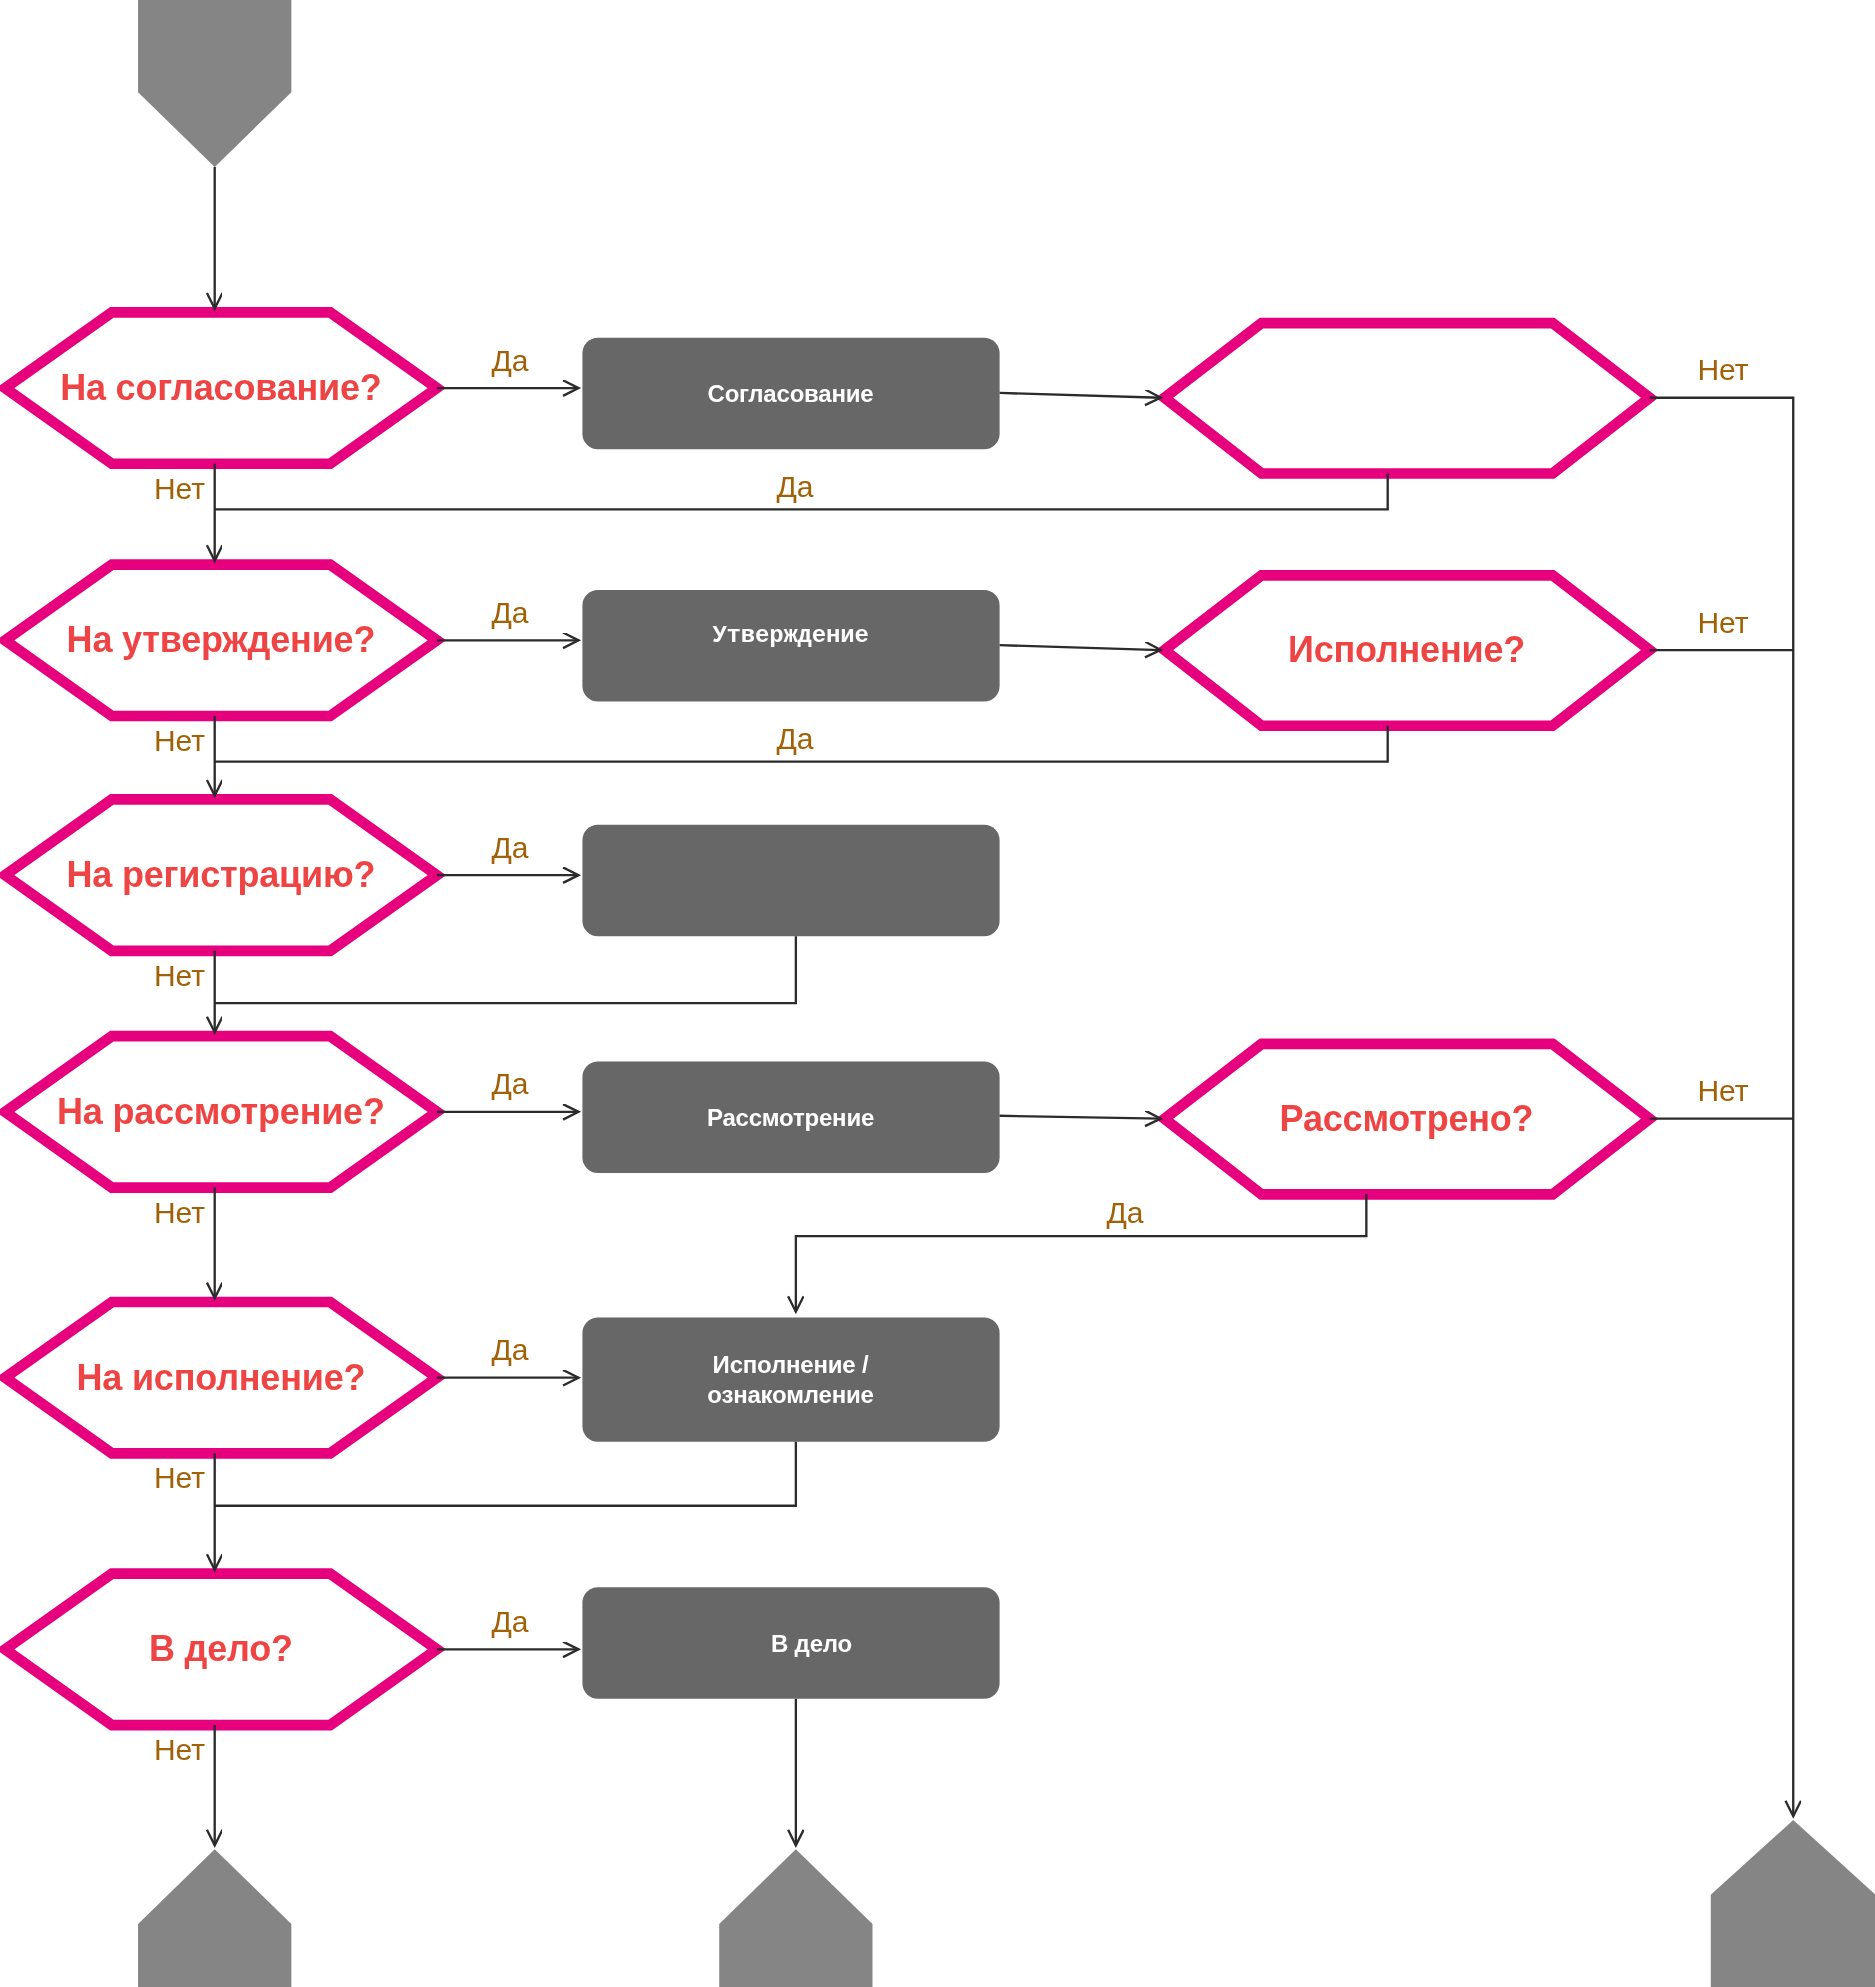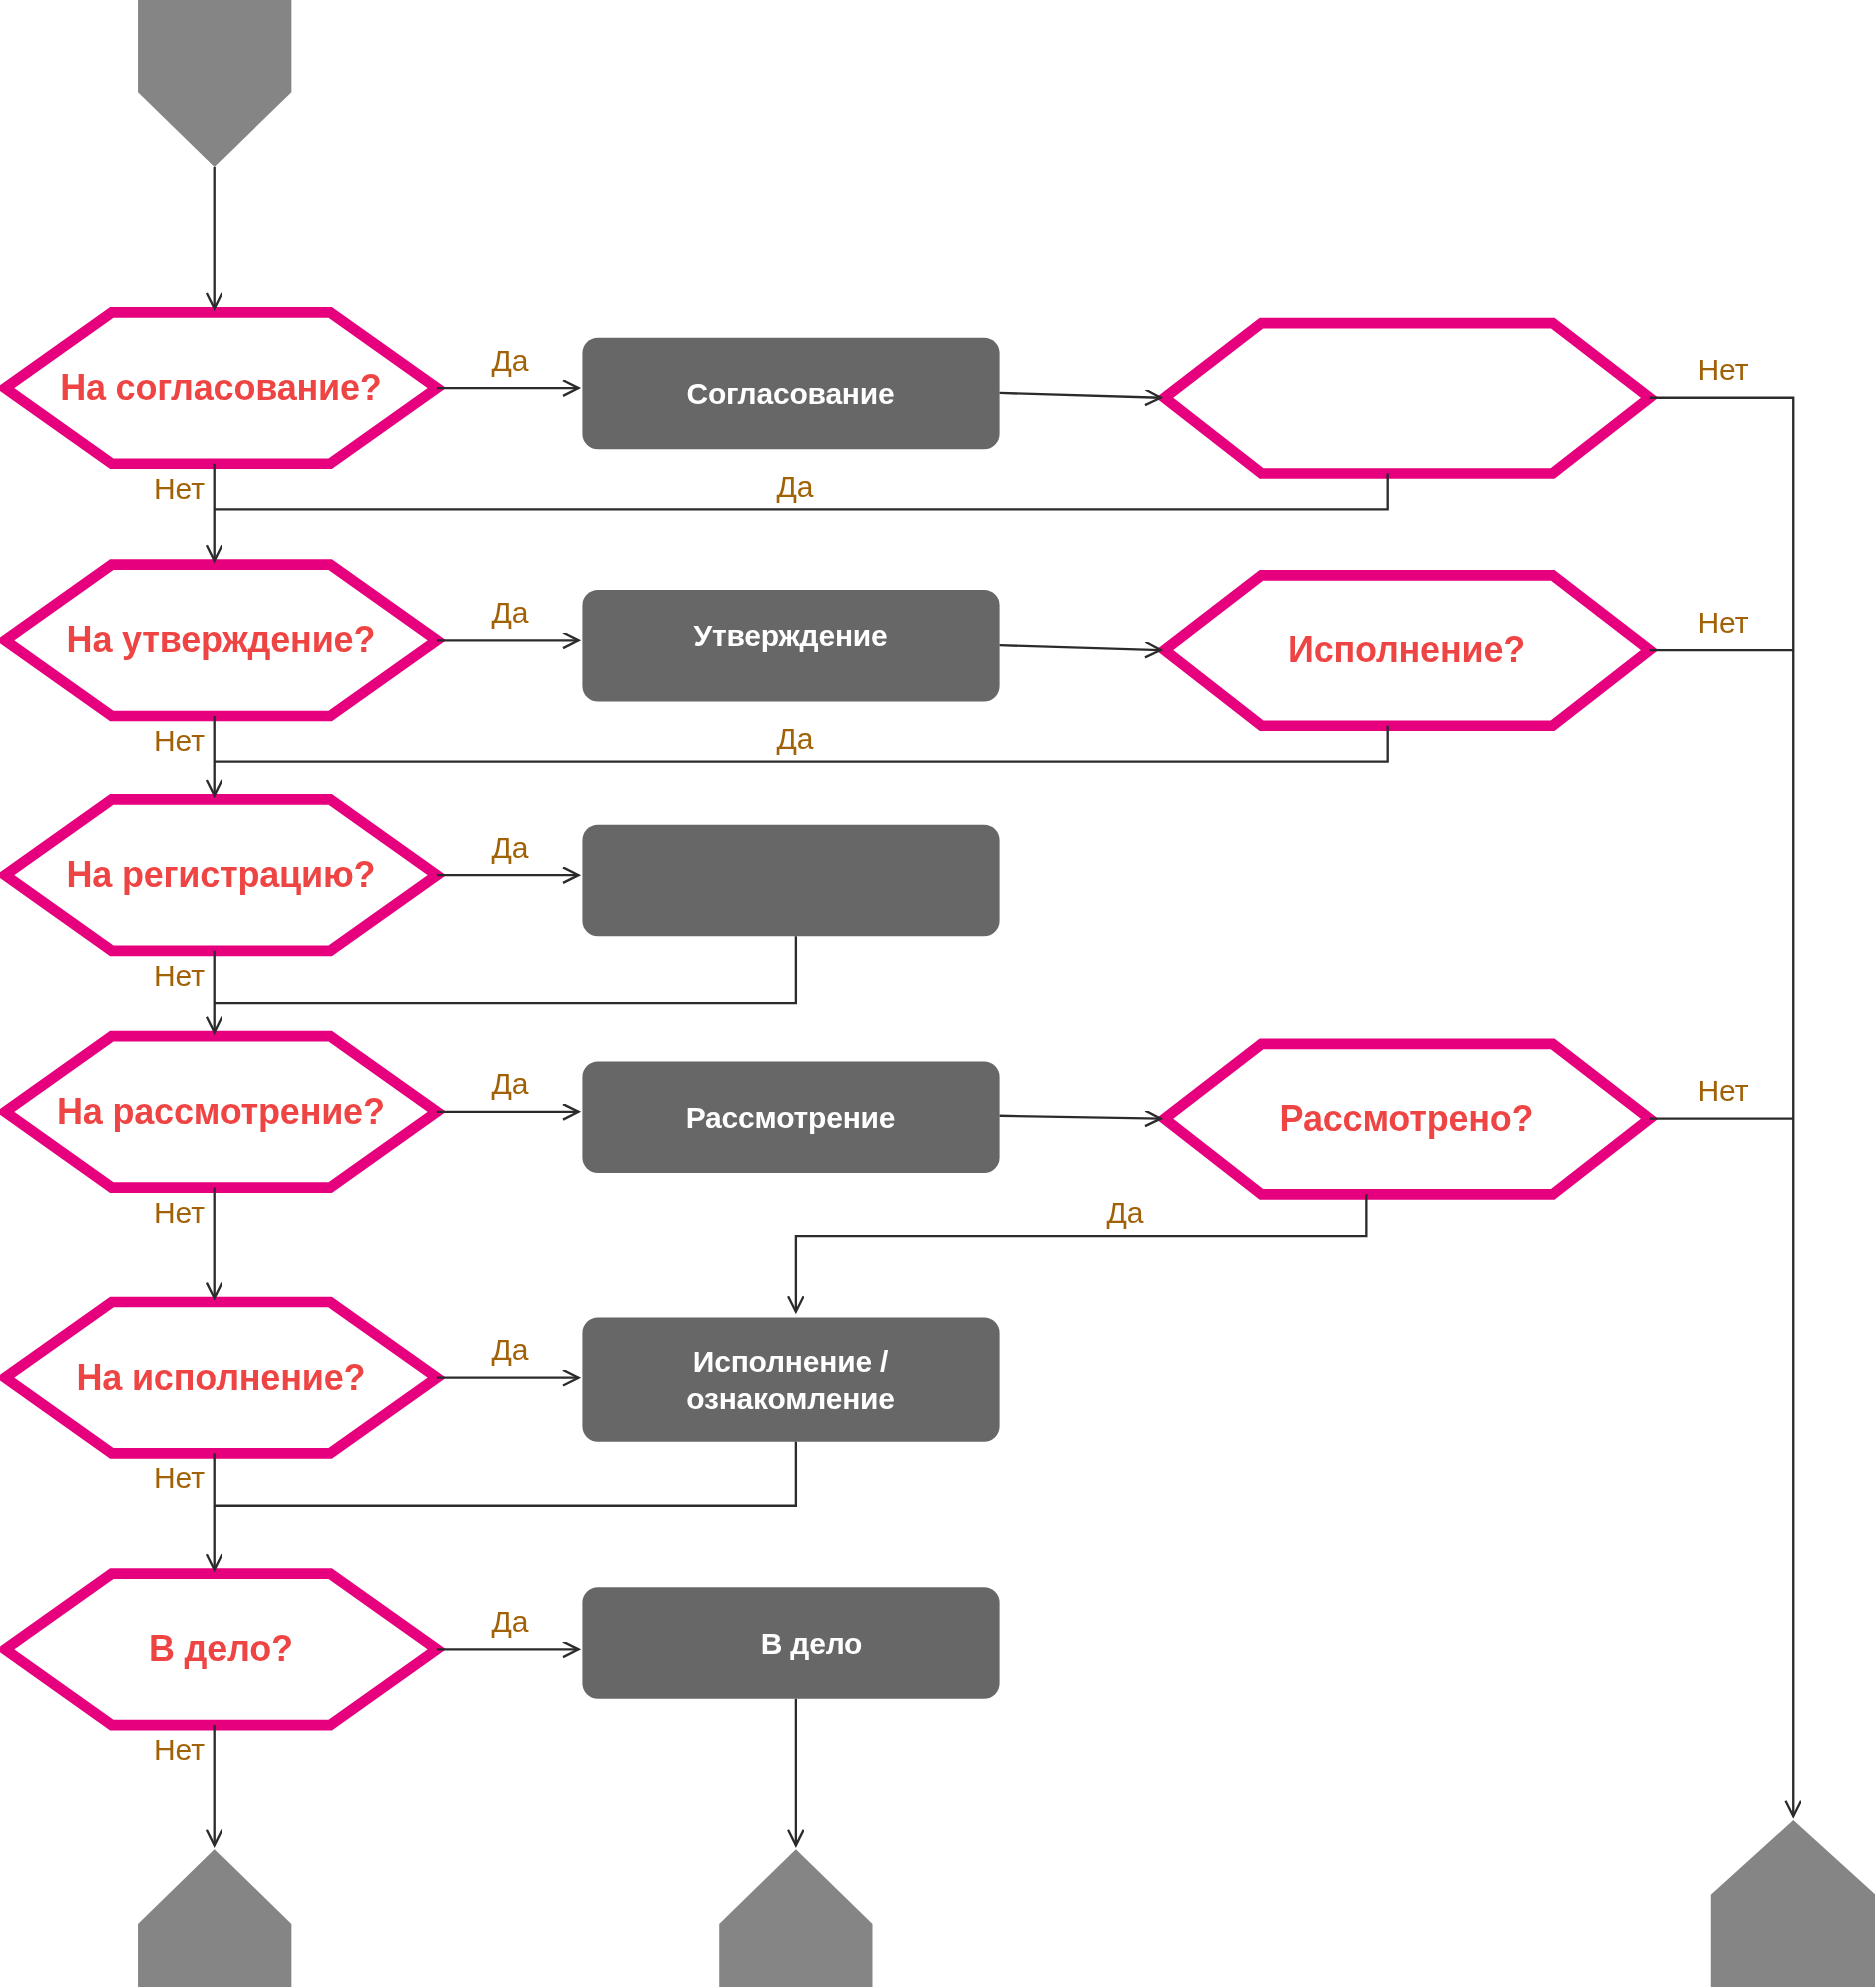--- a/index.html
+++ b/index.html
@@ -6,21 +6,21 @@
   body{font-family:"Liberation Sans","DejaVu Sans",sans-serif;}
   #stage{position:relative;width:1876px;height:1987px;background:#ffffff;overflow:hidden;}
   svg#canvas{position:absolute;left:0;top:0;width:1876px;height:1987px;}
   .hexlabel{
     position:absolute;display:flex;align-items:center;justify-content:center;
     font-weight:bold;color:#ef4444;font-size:36px;letter-spacing:-0.2px;
     text-align:right;line-height:1.15;pointer-events:none;
   }
   .boxlabel{
     position:absolute;display:flex;align-items:center;justify-content:center;
-    font-weight:bold;color:#ffffff;font-size:30px;letter-spacing:-0.2px;
+    font-weight:bold;color:#ffffff;font-size:24px;letter-spacing:-0.2px;
     text-align:center;line-height:1.25;pointer-events:none;white-space:pre-line;
   }
   .edgelabel{
     position:absolute;display:flex;align-items:center;
     font-weight:normal;color:#a16207;font-size:30px;line-height:1;
     white-space:nowrap;pointer-events:none;
   }
   .el-left{justify-content:flex-end;}
   .el-ctr{justify-content:center;}
 </style>
@@ -107,21 +107,21 @@
   <div class="hexlabel" style="left:4.9px;top:613px;width:432px;height:54px;">На утверждение?</div>
   <div class="hexlabel" style="left:4.9px;top:848px;width:432px;height:54px;">На регистрацию?</div>
   <div class="hexlabel" style="left:4.9px;top:1085px;width:432px;height:54px;">На рассмотрение?</div>
   <div class="hexlabel" style="left:4.9px;top:1351px;width:432px;height:54px;">На исполнение?</div>
   <div class="hexlabel" style="left:4.9px;top:1622px;width:432px;height:54px;">В дело?</div>
 
   <div class="hexlabel" style="left:1164px;top:623px;width:485px;height:54px;">Исполнение?</div>
   <div class="hexlabel" style="left:1164px;top:1092px;width:485px;height:54px;">Рассмотрено?</div>
 
   <div class="boxlabel" style="left:582px;top:338px;width:417px;height:112px;">Согласование</div>
-  <div class="boxlabel" style="left:582px;top:590px;width:417px;height:92px;">Утверждение</div>
+  <div class="boxlabel" style="left:582px;top:590px;width:417px;height:92px;font-family:Liberation Mono, monospace;">Утверждение</div>
   <div class="boxlabel" style="left:582px;top:1062px;width:417px;height:112px;">Рассмотрение</div>
   <div class="boxlabel" style="left:582px;top:1318px;width:417px;height:124px;">Исполнение /
 ознакомление</div>
   <div class="boxlabel" style="left:582px;top:1588px;width:417px;height:112px;padding-left:21px;">В дело</div>
 
   <div class="edgelabel el-ctr" style="left:442px;top:342px;width:136px;height:37px;">Да</div>
   <div class="edgelabel el-left" style="left:87px;top:470px;width:118px;height:37px;">Нет</div>
   <div class="edgelabel el-ctr" style="left:1655px;top:351px;width:136px;height:37px;">Нет</div>
   <div class="edgelabel el-ctr" style="left:737px;top:468px;width:116px;height:37px;">Да</div>
 

